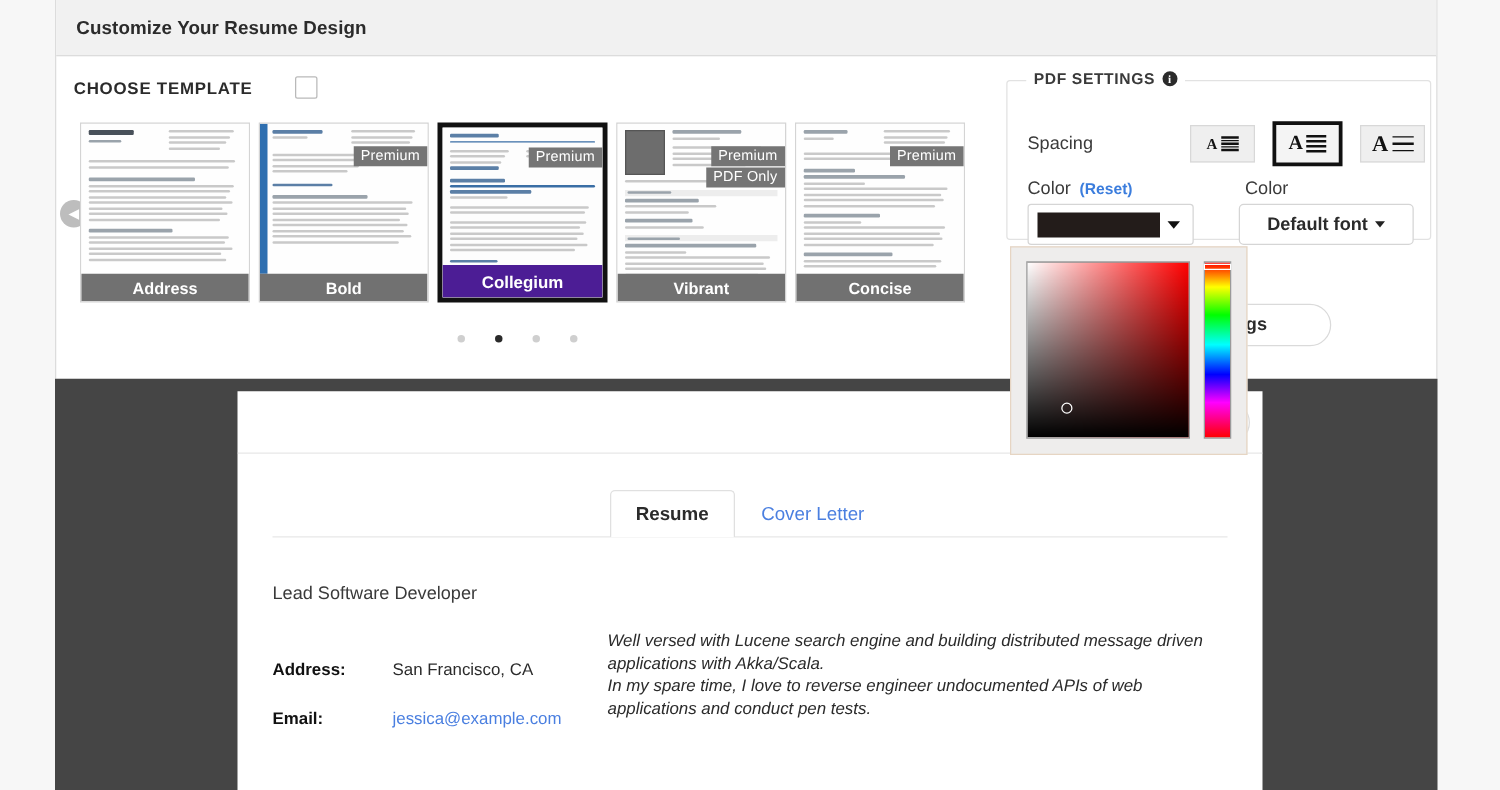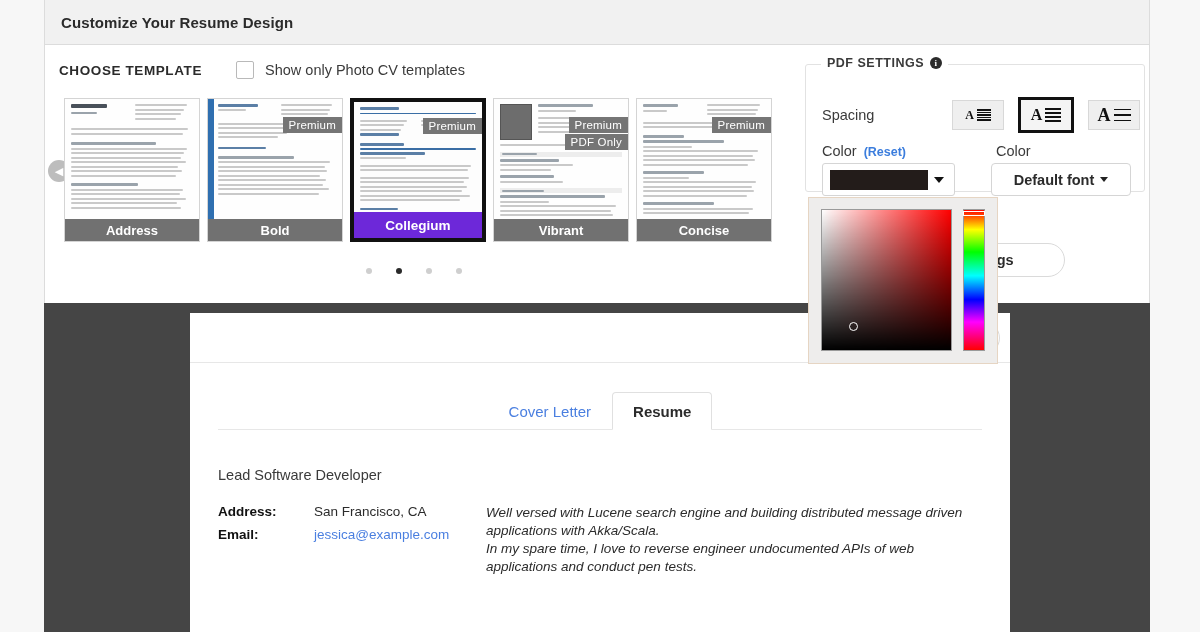--- a/index.html
+++ b/index.html
@@ -57,21 +57,21 @@
   .ln.hd { background: #49515a; height: 4px; width: 46%; margin-bottom: 4px; }
   .ln.rule { background: #3a6ea5; height: 1.5px; }
   .mini-cols { display: flex; gap: 6px; }
   .mini-cols > div { flex: 1; }
 
   .card-caption {
     position: absolute; left: 0; right: 0; bottom: 0; height: 22px;
     background: #717171; color: #fff; font-size: 13px; font-weight: bold;
     display: flex; align-items: center; justify-content: center;
   }
-  .card.sel .card-caption { background: #6d28d9; bottom: 0; height: 26px; font-size: 13.5px; }
+  .card.sel .card-caption { background: #4c1d95; bottom: 0; height: 26px; font-size: 13.5px; }
 
   .badge {
     position: absolute; right: 0; background: #757575; color: #fff;
     font-size: 11.5px; padding: 2px 6px; letter-spacing: .2px;
   }
   .badge.b1 { top: 18px; }
   .badge.b2 { top: 35px; }
   .card.sel .badge.b1 { top: 16px; right: 0; }
 
   .photo { width: 32px; height: 36px; background: #6d6d6d; border: 1px solid #555; }
@@ -184,41 +184,40 @@
   }
 
   .resume { padding: 28px 28px 0 28px; }
   .resume-head { display: flex; align-items: center; }
   .rname { font-size: 25px; font-weight: bold; color: #111; letter-spacing: -.3px; }
   .rbar { flex: 1; height: 5px; background: #231c1a; margin-left: 29px; margin-top: 3px; }
   .rtitle { font-size: 14.5px; color: #3a3a3a; margin-top: 9px; }
 
   .rbody { display: flex; margin-top: 21px; }
   .rcontact { width: 268px; }
-  .crow { display: flex; margin-bottom: 8px; font-size: 13.5px; }
+  .crow { display: flex; margin-bottom: 8px; font-size: 13.5px; margin-top: 24px; }
   .ckey { width: 96px; font-weight: bold; color: #111; }
   .cval { color: #2b2b2b; }
   .cval.link { color: #4a7fe0; }
   .rsummary { flex: 1; font-size: 13.5px; font-style: italic; color: #2b2b2b; line-height: 1.33; }
   .rsummary p { margin: 0; }
 </style>
 </head>
 <body>
 
 <div id="root">
 
   <div class="panel">
     <div class="panel-header">
       <span class="panel-title">Customize Your Resume Design</span>
     </div>
 
     <div class="ct-row">
       <span class="ct-label">CHOOSE TEMPLATE</span>
       <span class="ct-check"></span>
-      <span class="ct-check-label">Show only Photo CV templates</span>
     </div>
   </div>
 
   <div class="carousel">
     <div class="arrow left">◀</div>
     <div class="arrow right">▶</div>
 
     <div class="cards">
 
       <div class="card">
@@ -504,22 +503,22 @@
   </div>
 
   <div class="backdrop"></div>
 
   <div class="preview">
     <div class="preview-top">
       <div class="open-pdf">Open PDF</div>
     </div>
 
     <div class="tabs">
+      <div class="tab on">Resume</div>
       <div class="tab">Cover Letter</div>
-      <div class="tab on">Resume</div>
     </div>
 
     <div class="resume">
       <div class="rtitle">Lead Software Developer</div>
 
       <div class="rbody">
         <div class="rcontact">
           <div class="crow">
             <span class="ckey">Address:</span>
             <span class="cval">San Francisco, CA</span>

